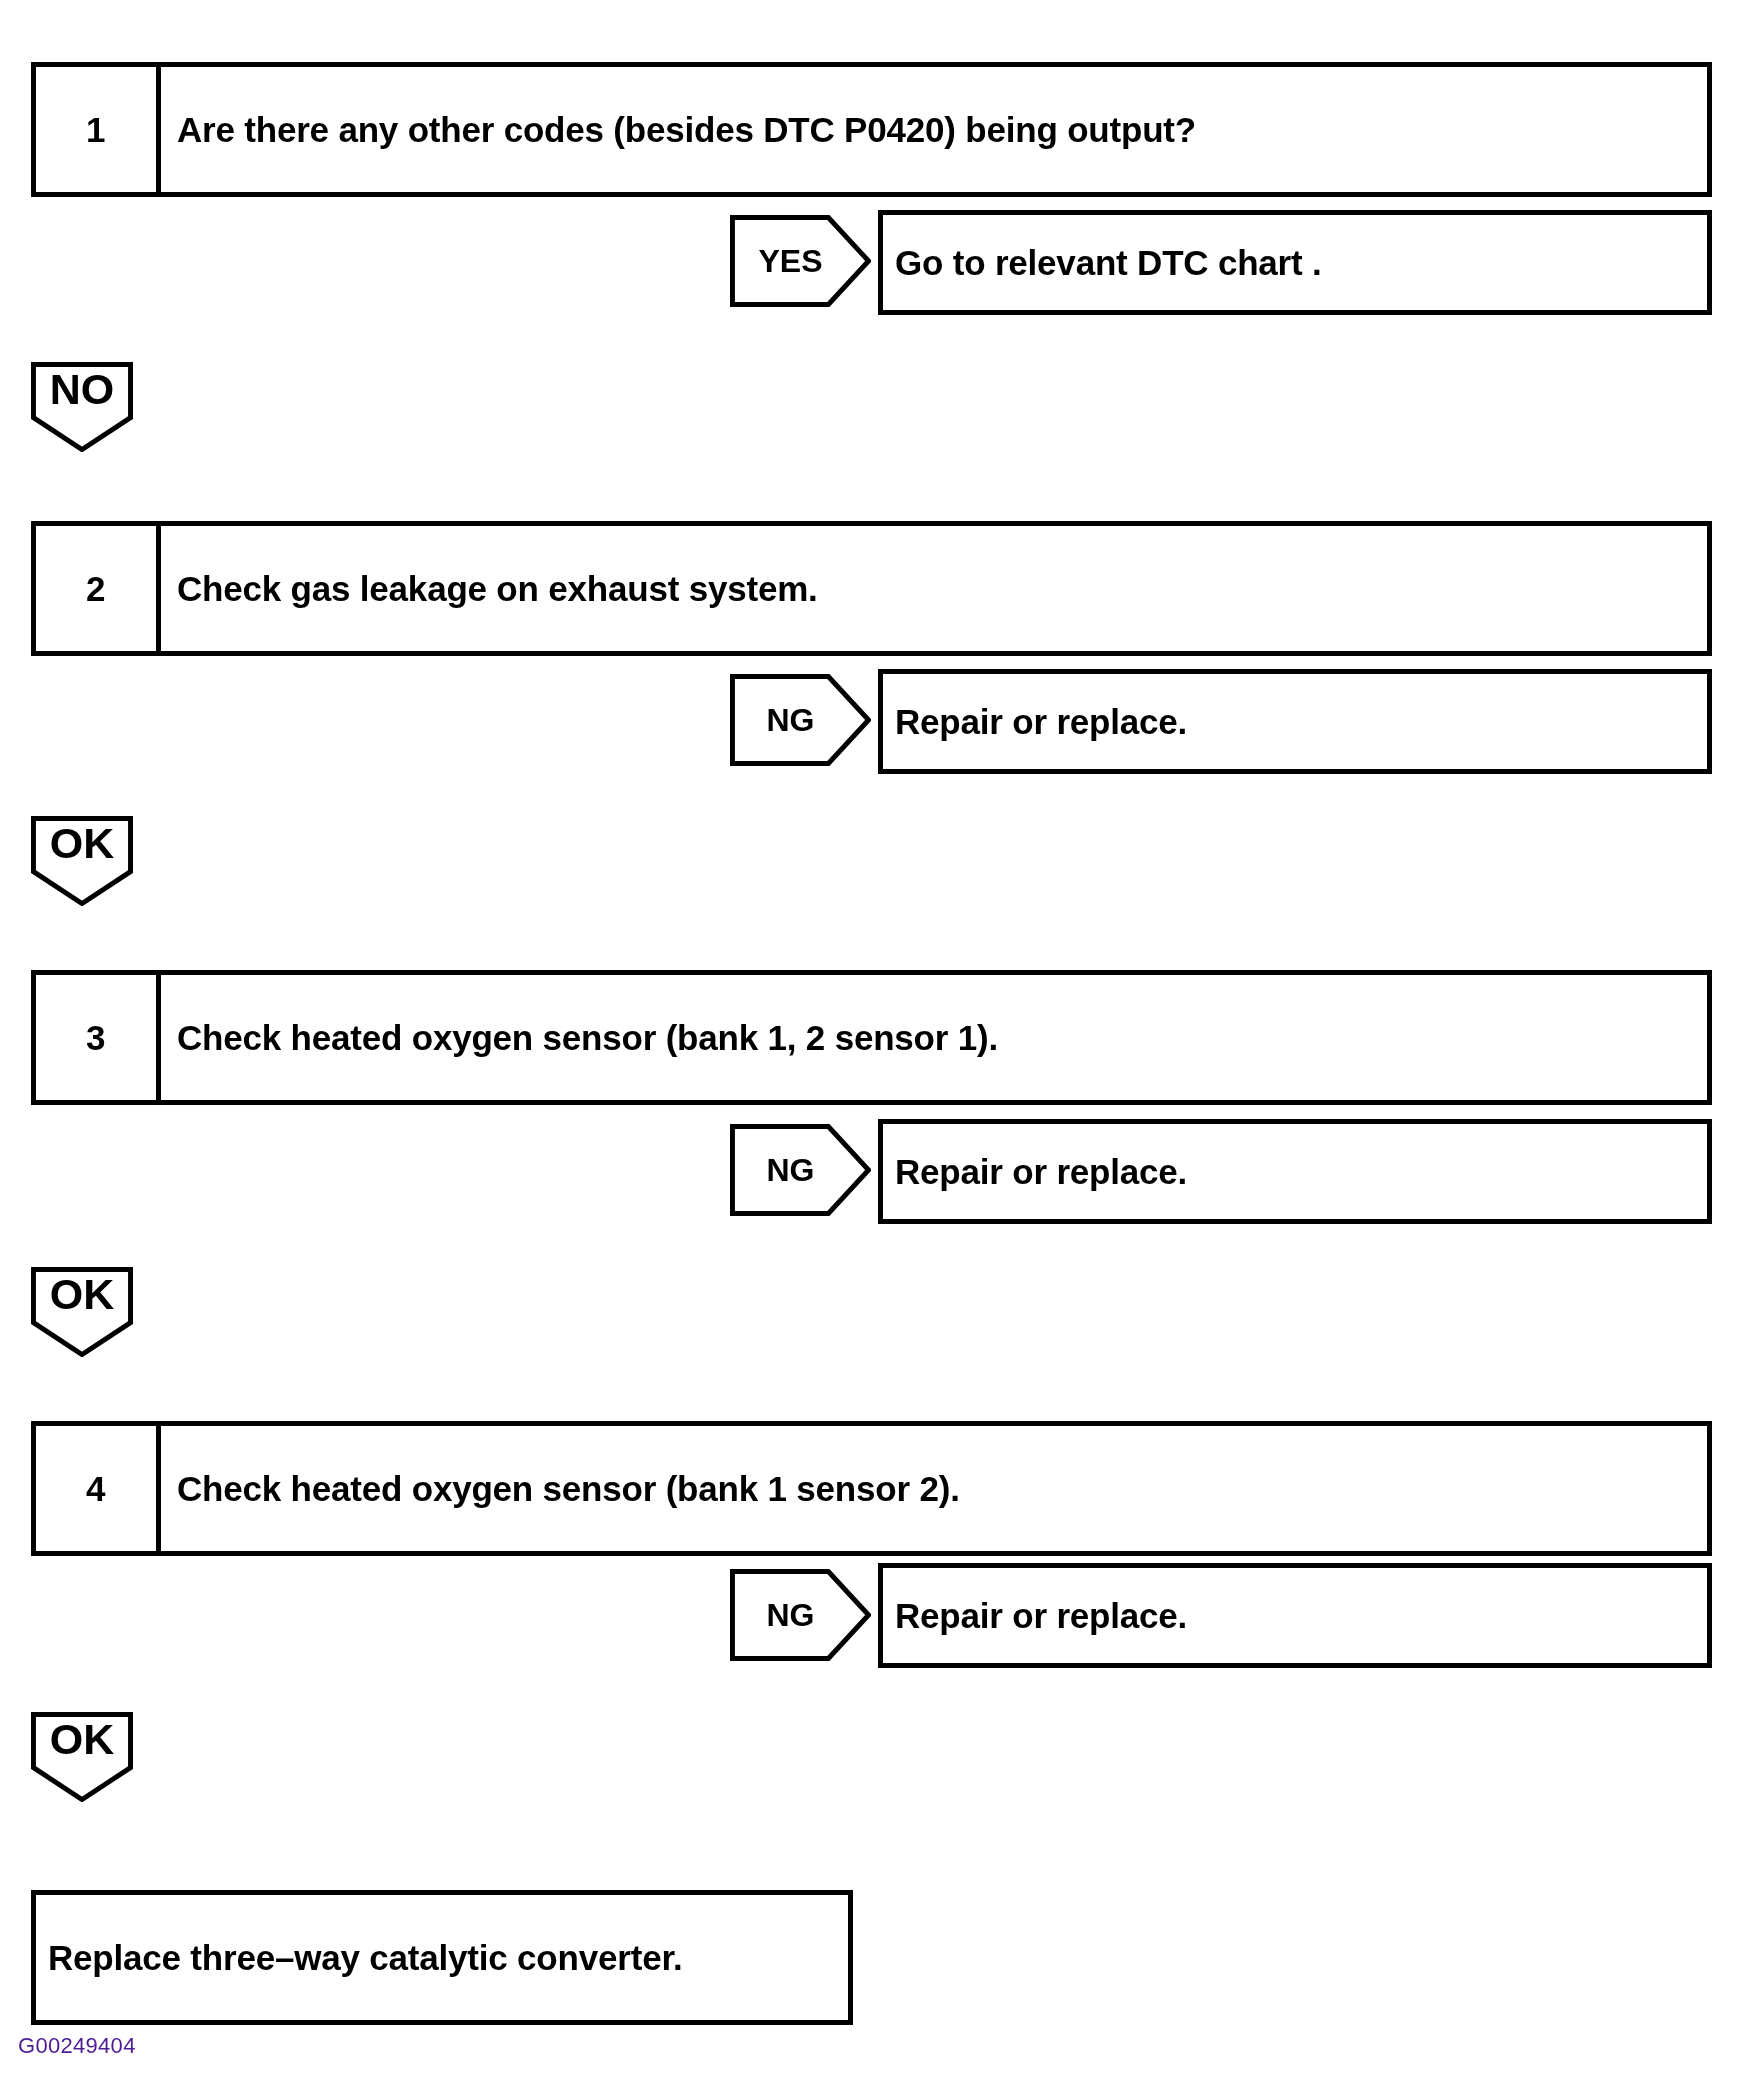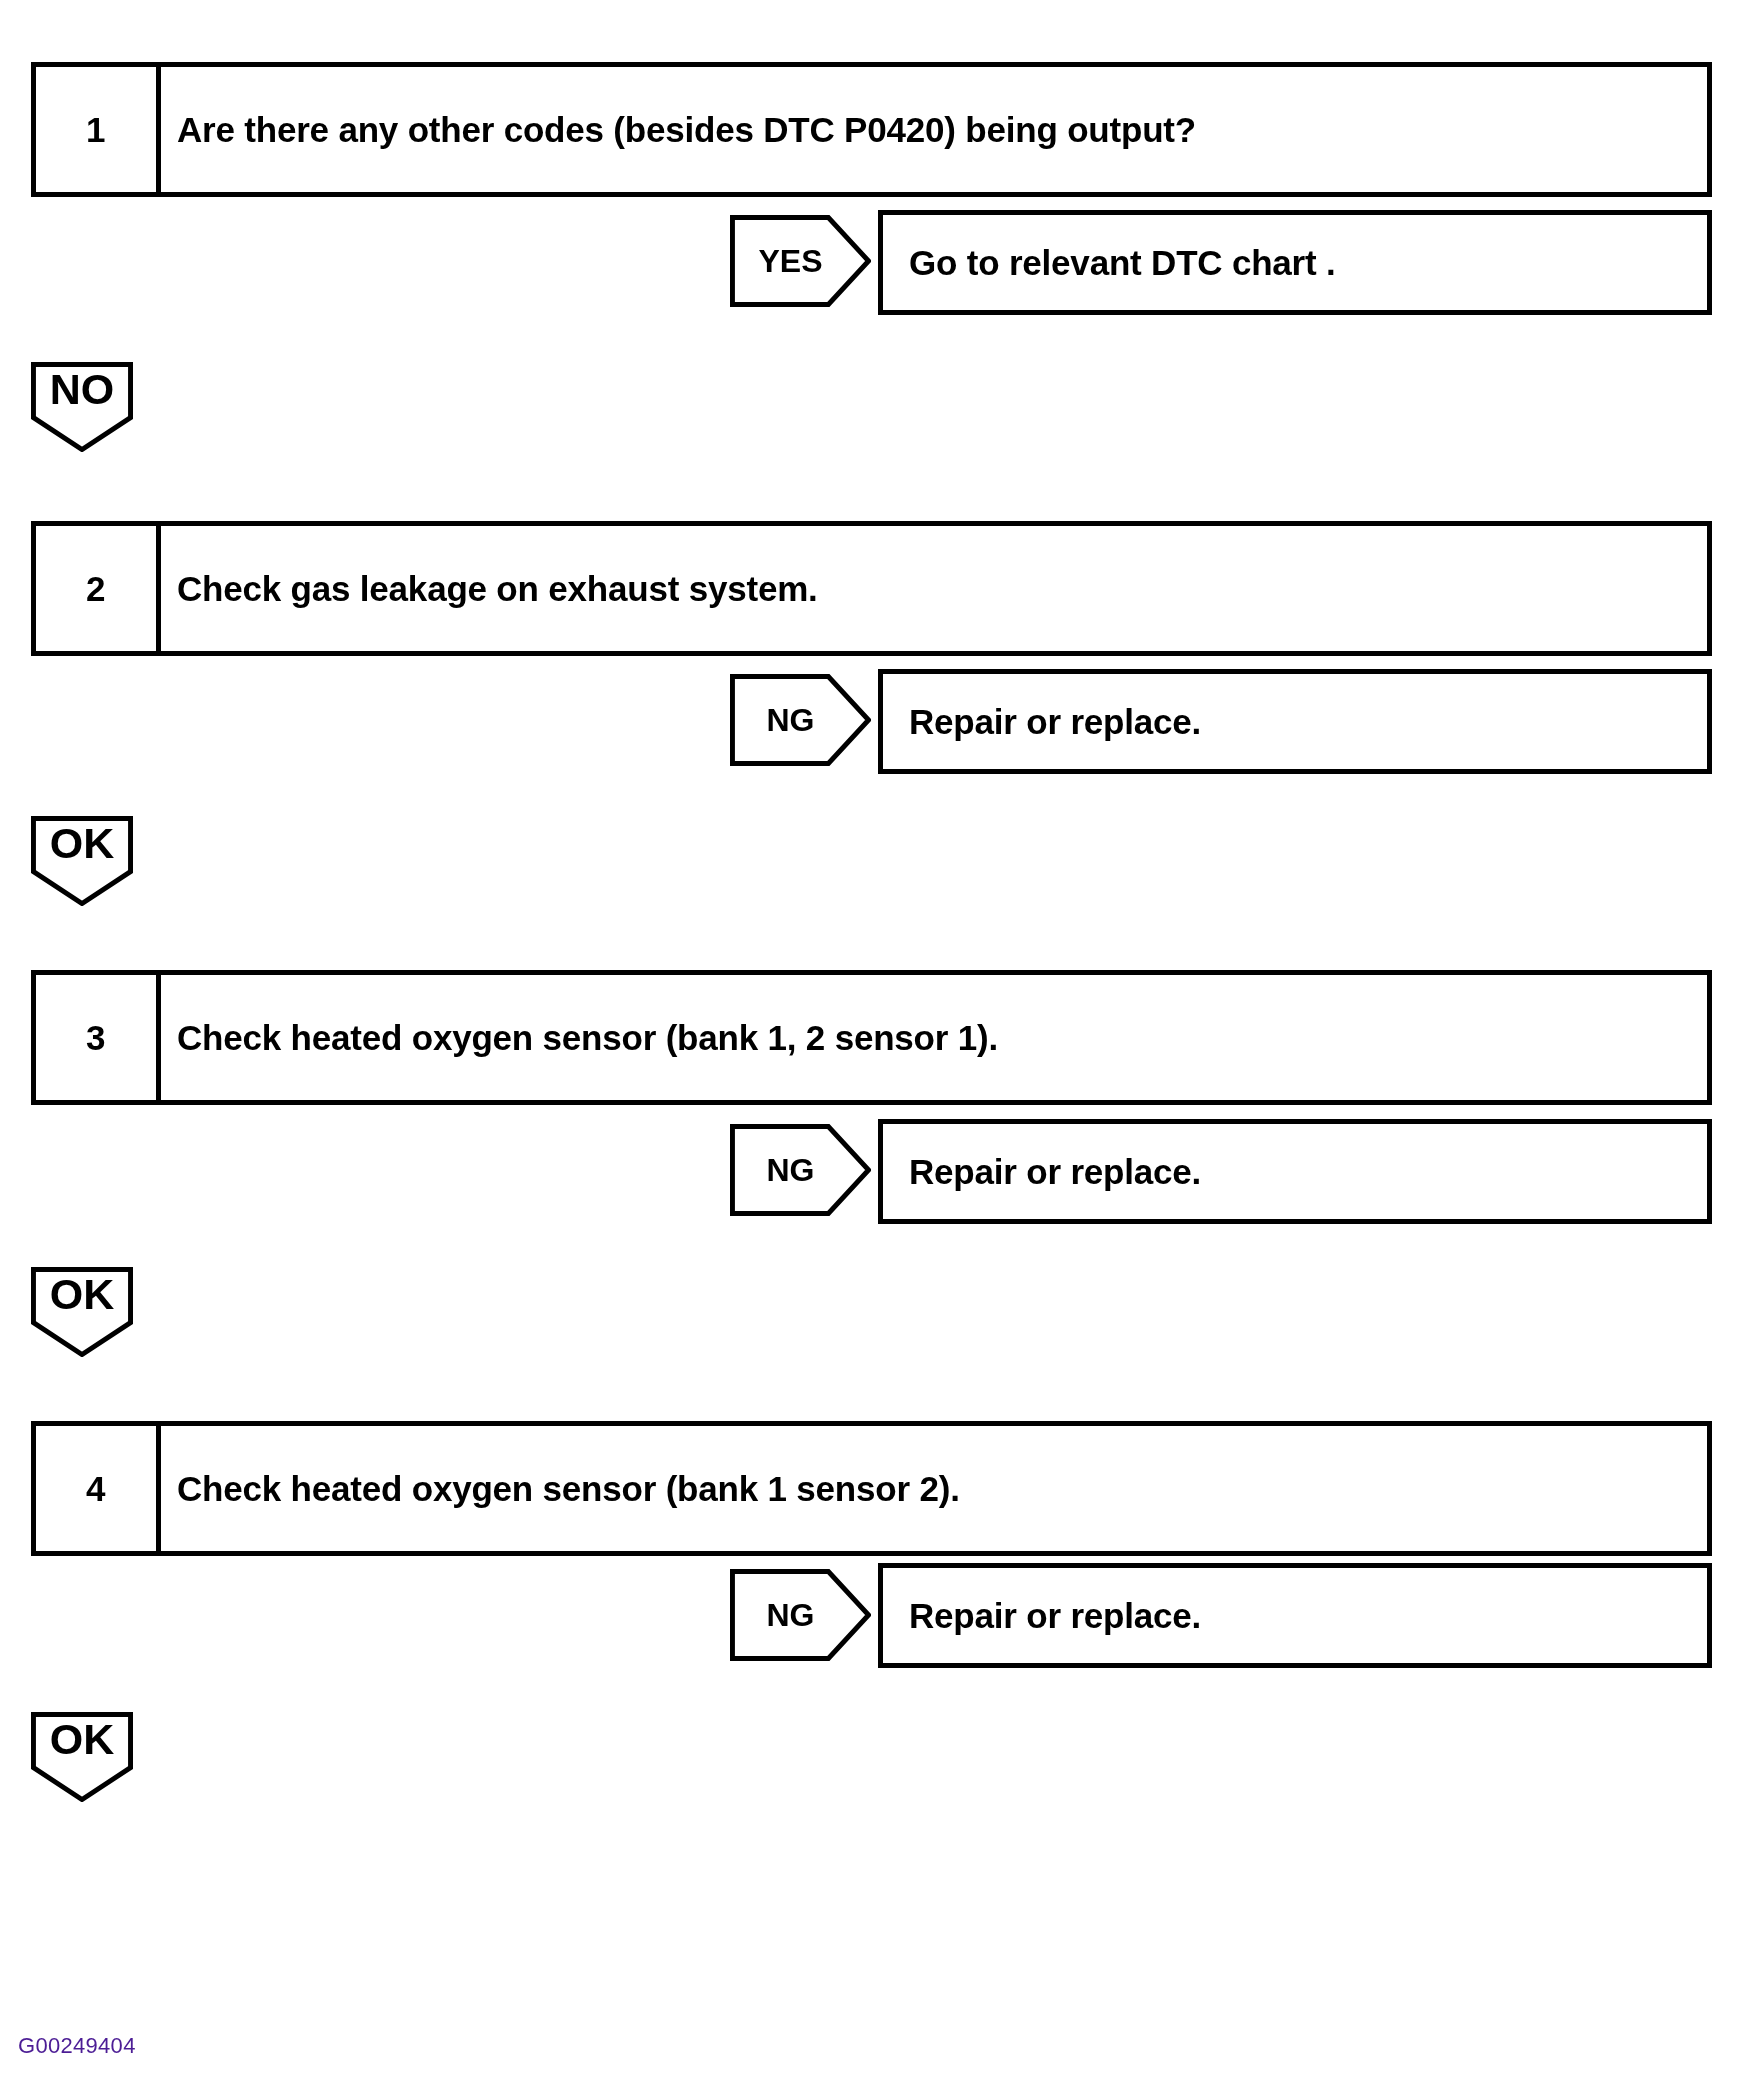--- a/index.html
+++ b/index.html
@@ -56,21 +56,21 @@
   }
 
   
   .result-box {
     position: absolute;
     border: 5px solid #000;
     background: #fff;
     box-sizing: border-box;
     display: flex;
     align-items: center;
-    padding-left: 26px;
+    padding-left: 12px;
     font-weight: bold;
     font-size: 35px;
     letter-spacing: -0.2px;
     white-space: nowrap;
   }
 
   
   .arrow-right {
     position: absolute;
     width: 141px;
@@ -209,17 +209,18 @@
 
   <div class="result-box" style="left:878px; top:1563px; width:834px; height:105px;">Repair or replace.</div>
 
   <div class="arrow-down" style="left:31px; top:1712px;">
     <svg viewBox="0 0 124 110" preserveAspectRatio="none">
       <polygon points="3,3 121,3 121,68 62,107 3,68" fill="#ffffff" stroke="#000000" stroke-width="6" stroke-linejoin="miter"></polygon>
     </svg>
     <div class="arrow-label">OK</div>
   </div>
 
+  <div class="result-box" style="left:31px; top:1890px; width:822px; height:135px;">Replace three–way catalytic converter.</div>
 
   <div class="footer-code" style="left:18px; top:2033px;">G00249404</div>
 
 </div>
 
 
 </body></html>

